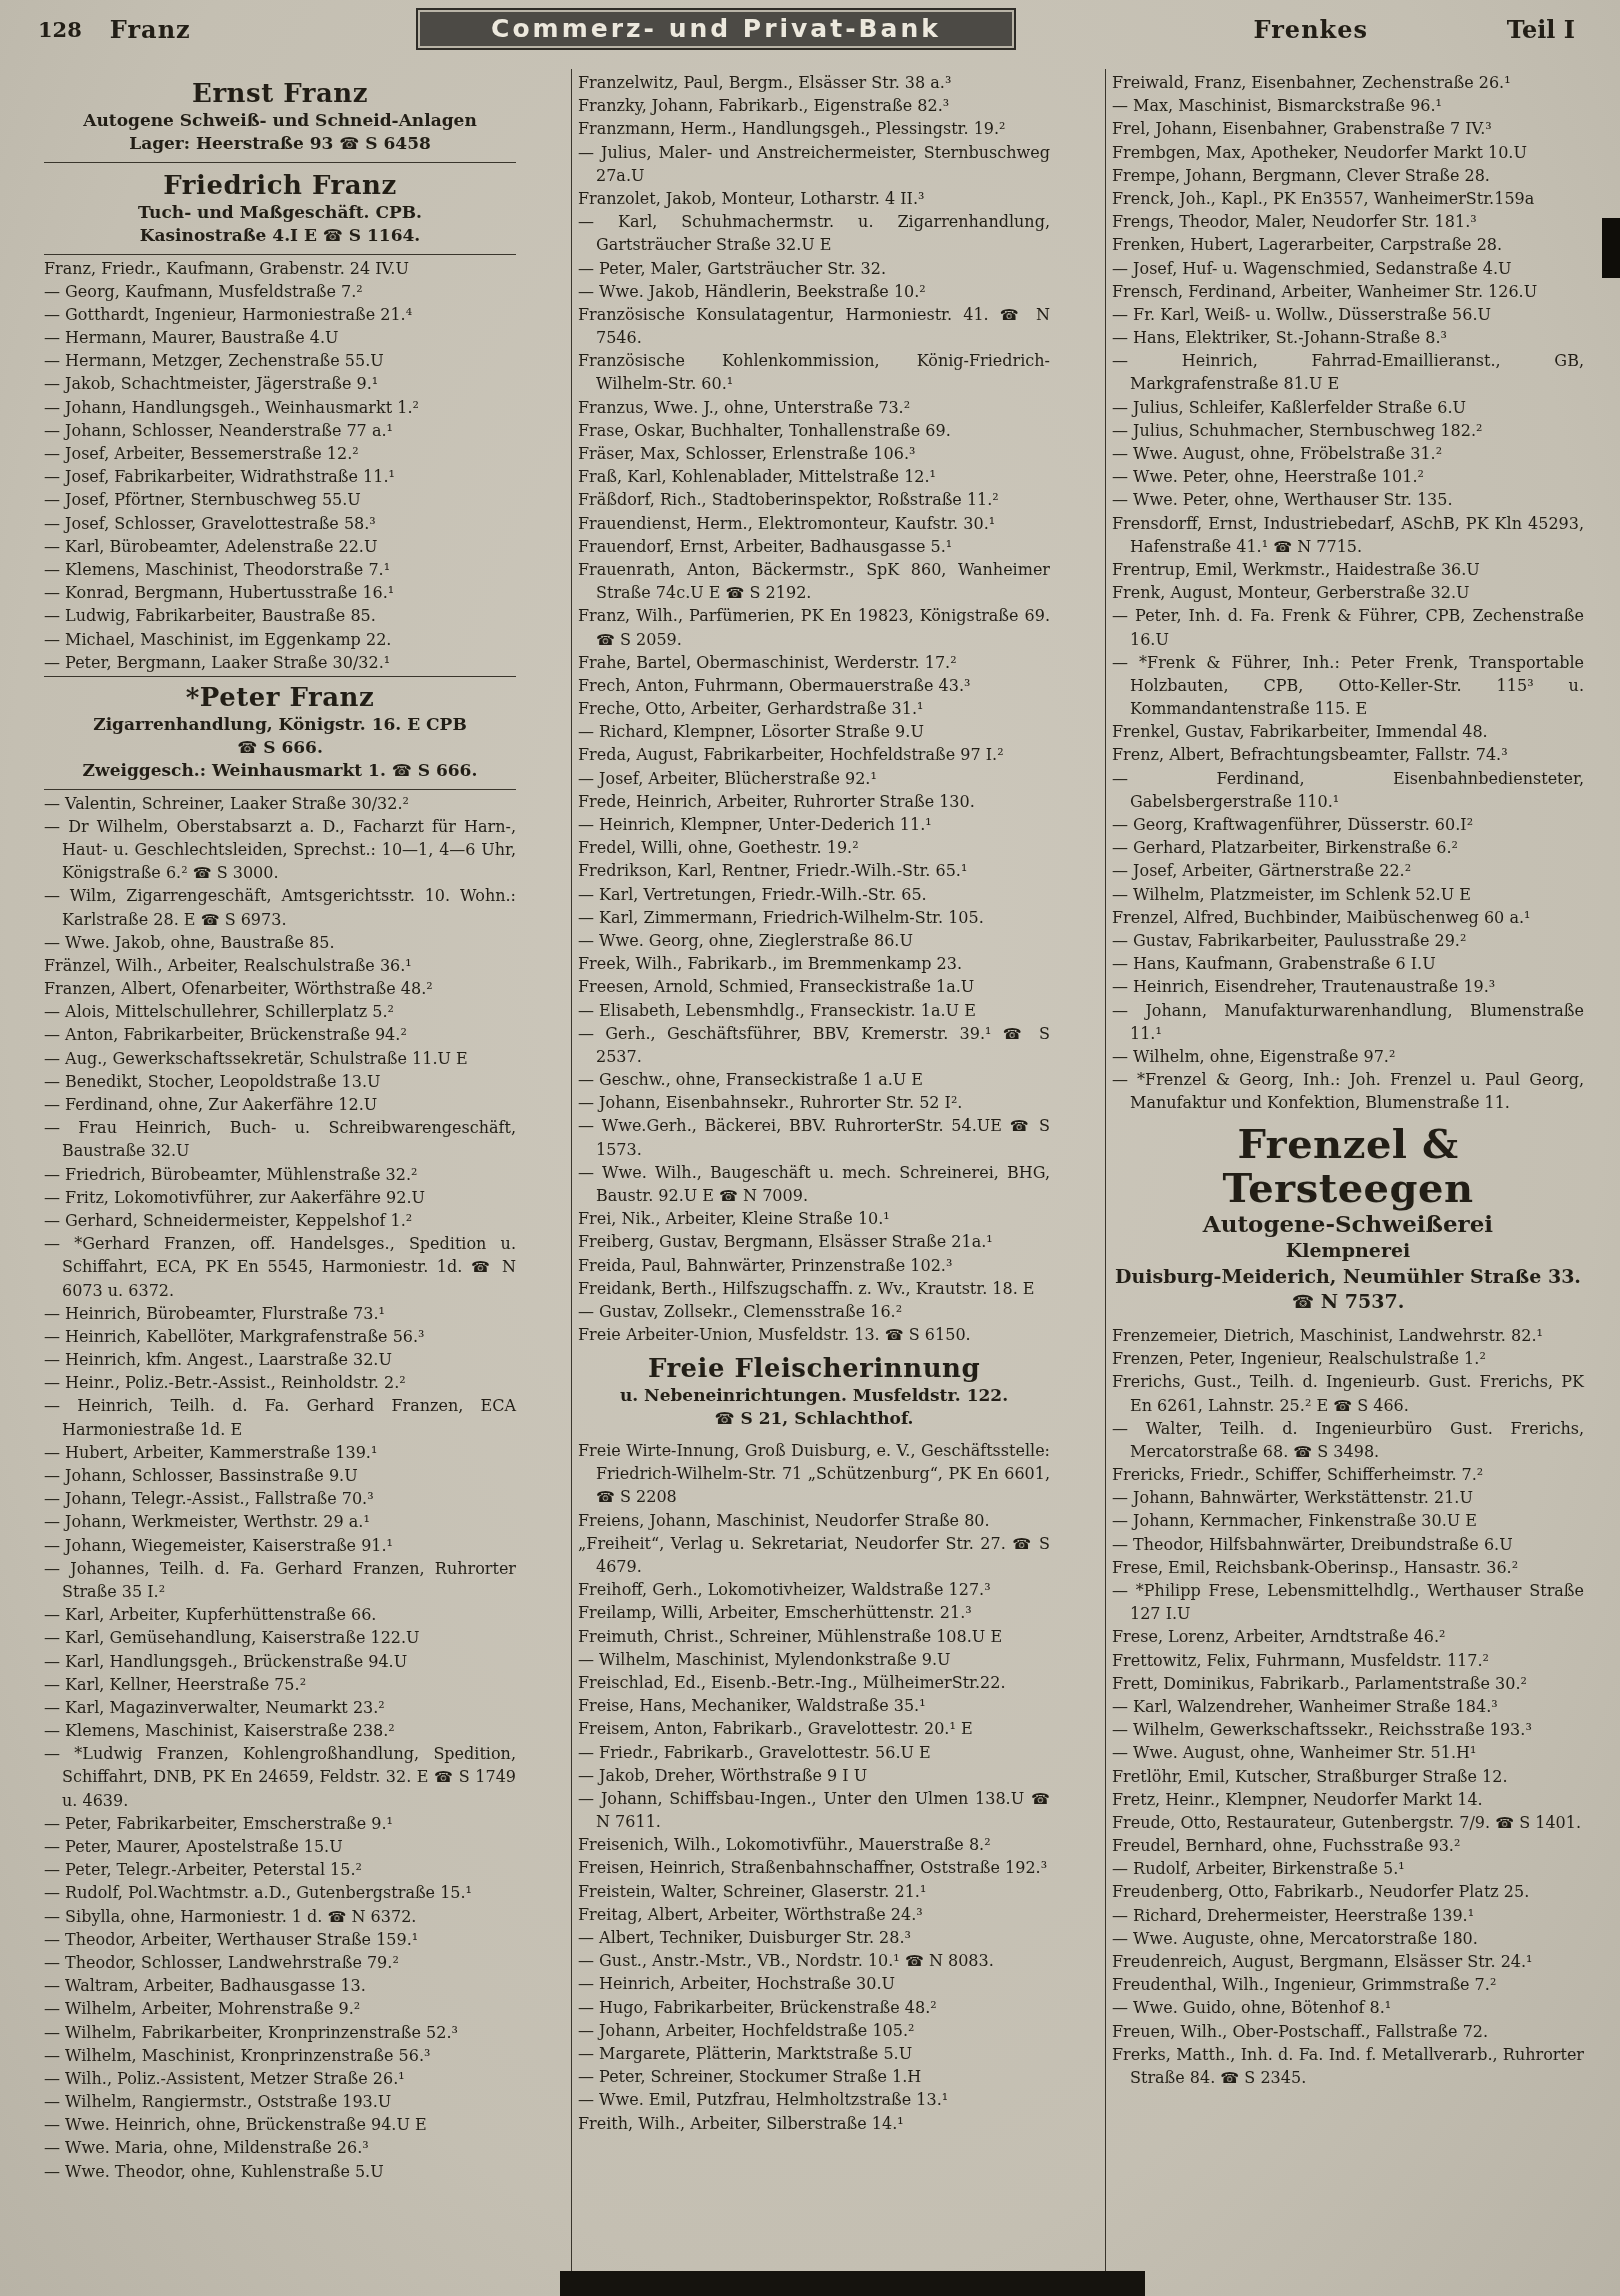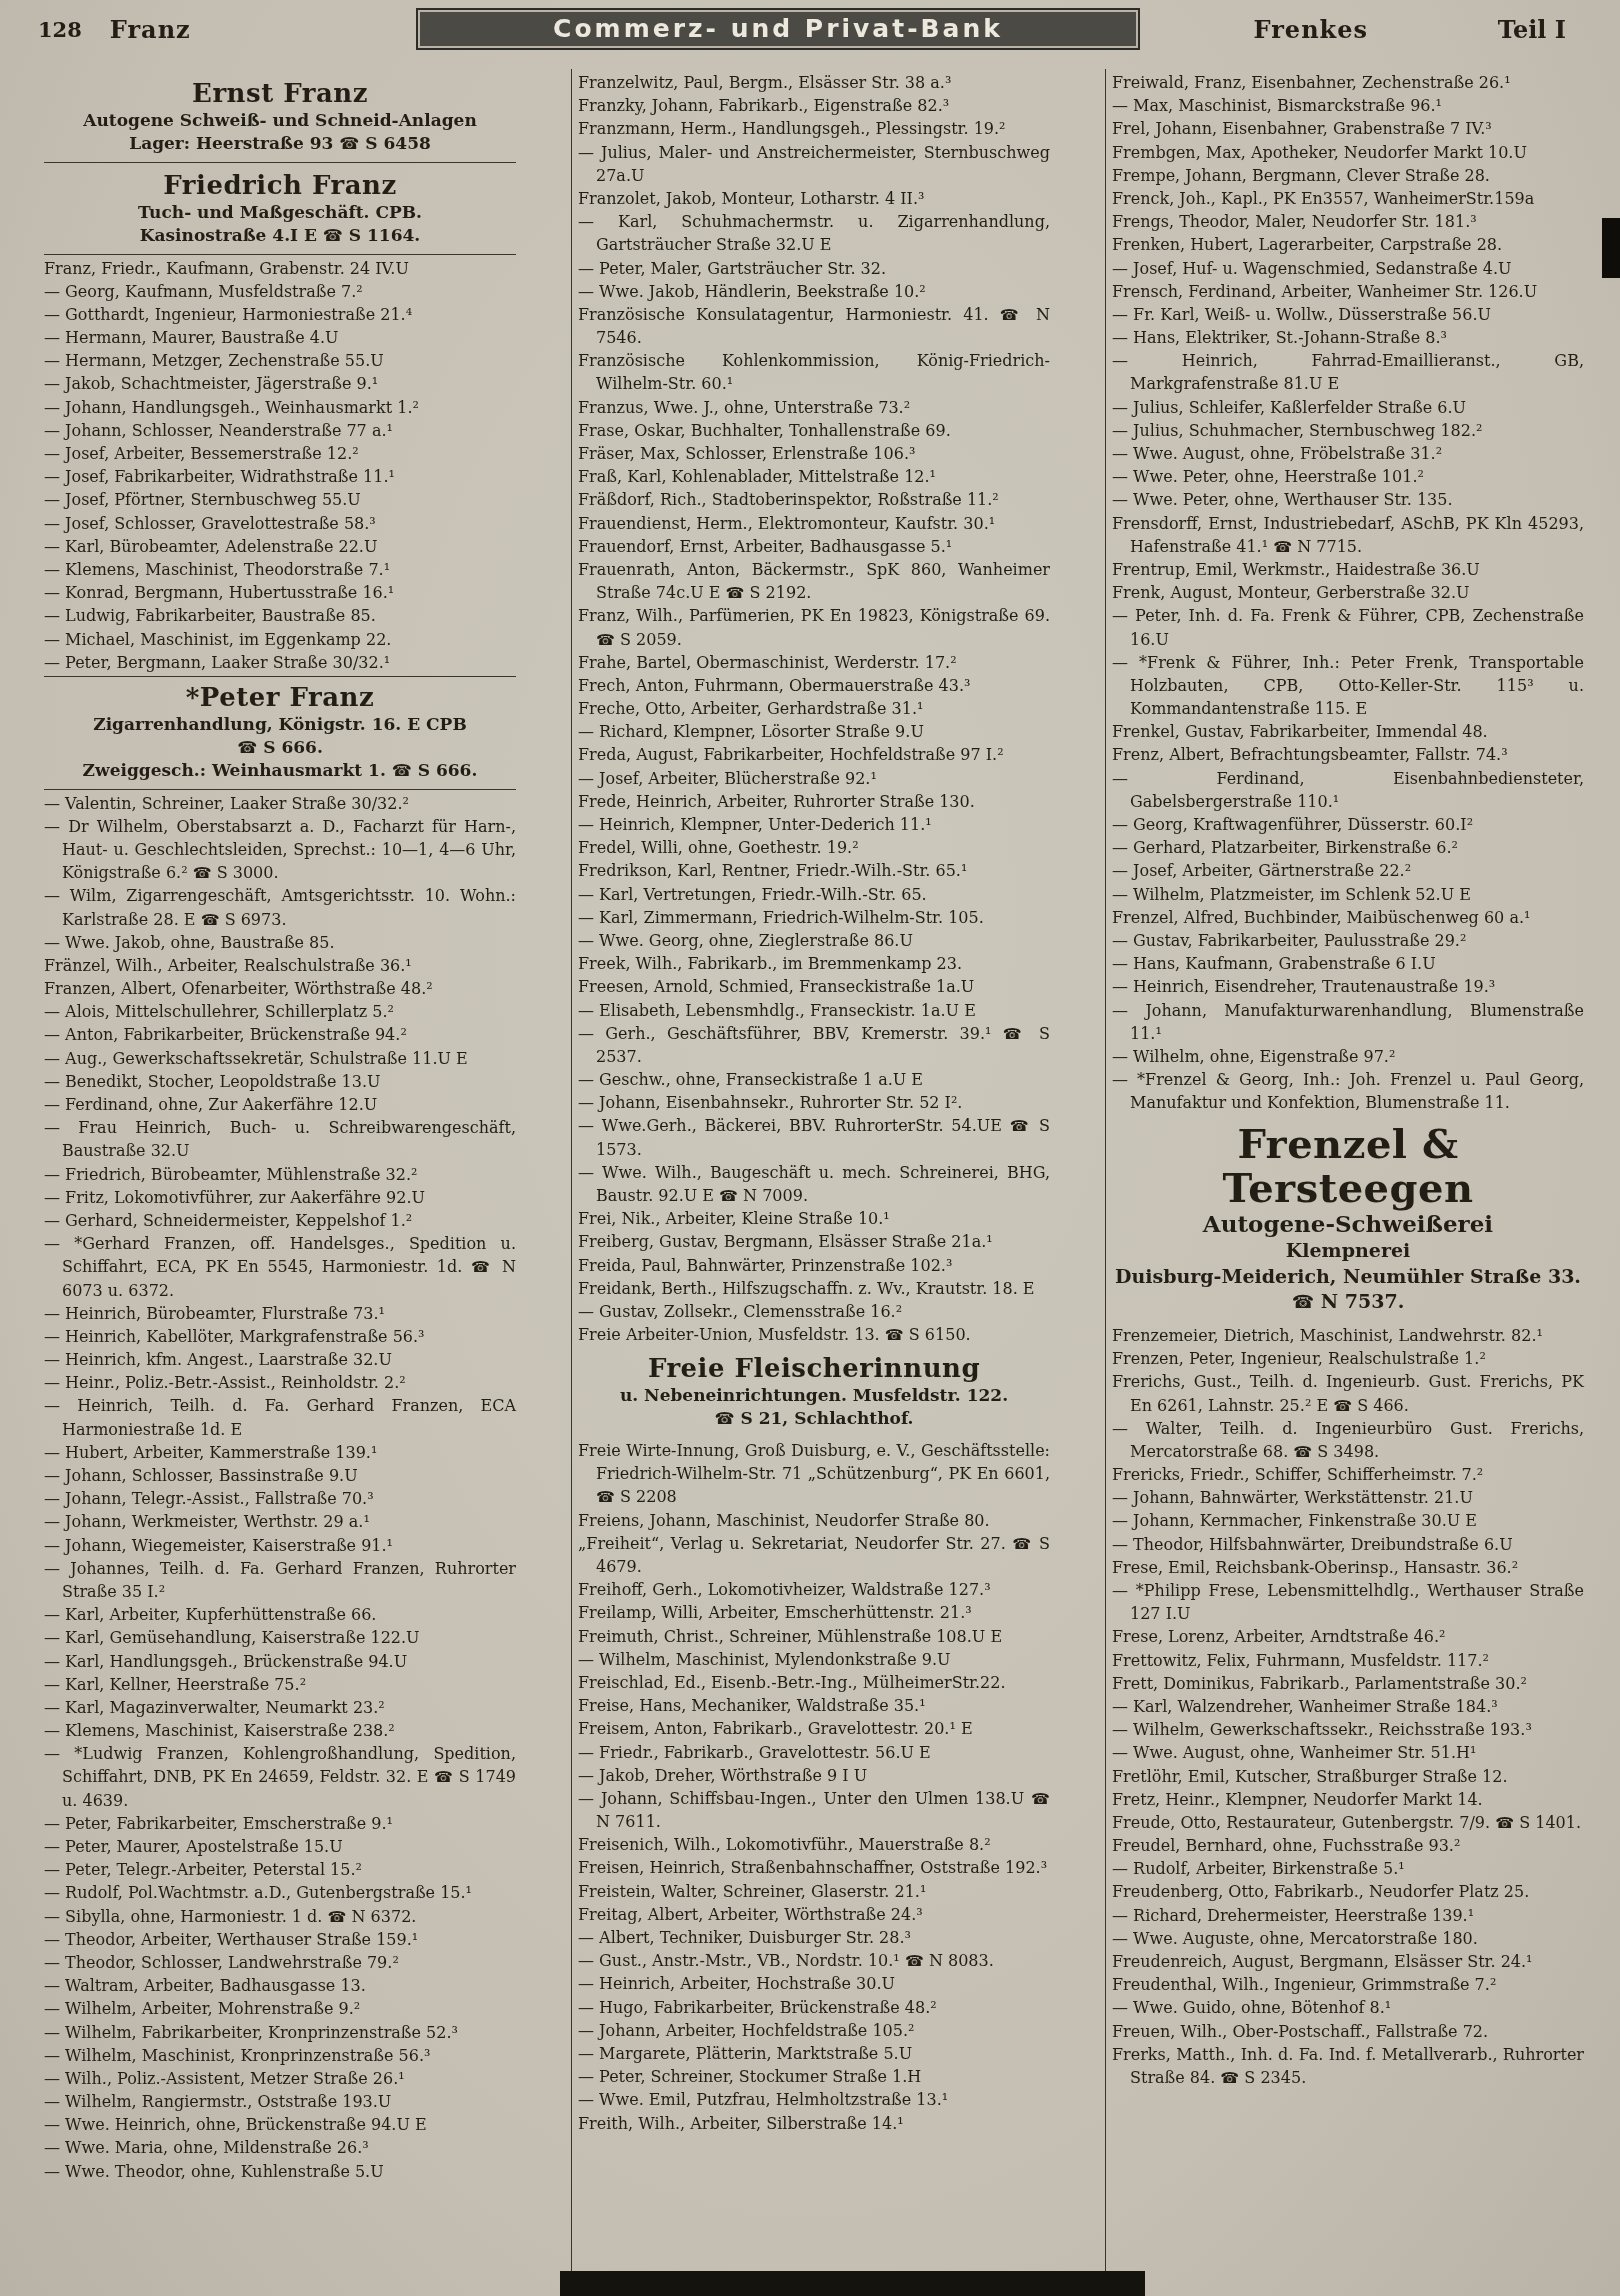--- a/index.html
+++ b/index.html
@@ -13,28 +13,28 @@
     position:relative;
   }
   .page { padding:8px 26px 0 38px; height:100%; position:relative; }
 
   
   .header { display:flex; align-items:center; height:42px; position:relative; }
   .page-number { font-size:21px; font-weight:bold; margin-right:28px; }
   .kw { font-size:24px; font-weight:bold; letter-spacing:1px; }
   .banner {
     position:absolute; left:378px; top:0;
-    width:724px; padding:4px 0 5px;
+    width:600px; padding:4px 0 5px;
     background:#4c4a45; color:#ece8dd;
     font-size:25px; font-weight:bold; text-align:center; letter-spacing:3px;
     border:2px solid #2e2c27; box-shadow: inset 0 0 0 2px #b9b4a7;
     font-family:"DejaVu Sans","Liberation Sans",sans-serif;
   }
   .kw-right { position:absolute; right:226px;text-align:center; }
-  .part { position:absolute; right:28px; font-size:24px; font-weight:bold; }
+  .part { position:absolute; right:19px; font-size:24px; font-weight:bold; }
 
   
   .columns { display:flex; height:2232px; margin-top:19px;gap:45px; }
   .col { flex:1 1 0; padding:2px 10px 0 6px; overflow:hidden; font-size:16px; line-height:1.45; }
   .col + .col { border-left:1.5px solid #39352c; }
 
   .entry {
     padding-left:18px; text-indent:-18px;
     text-align:justify;
   }

